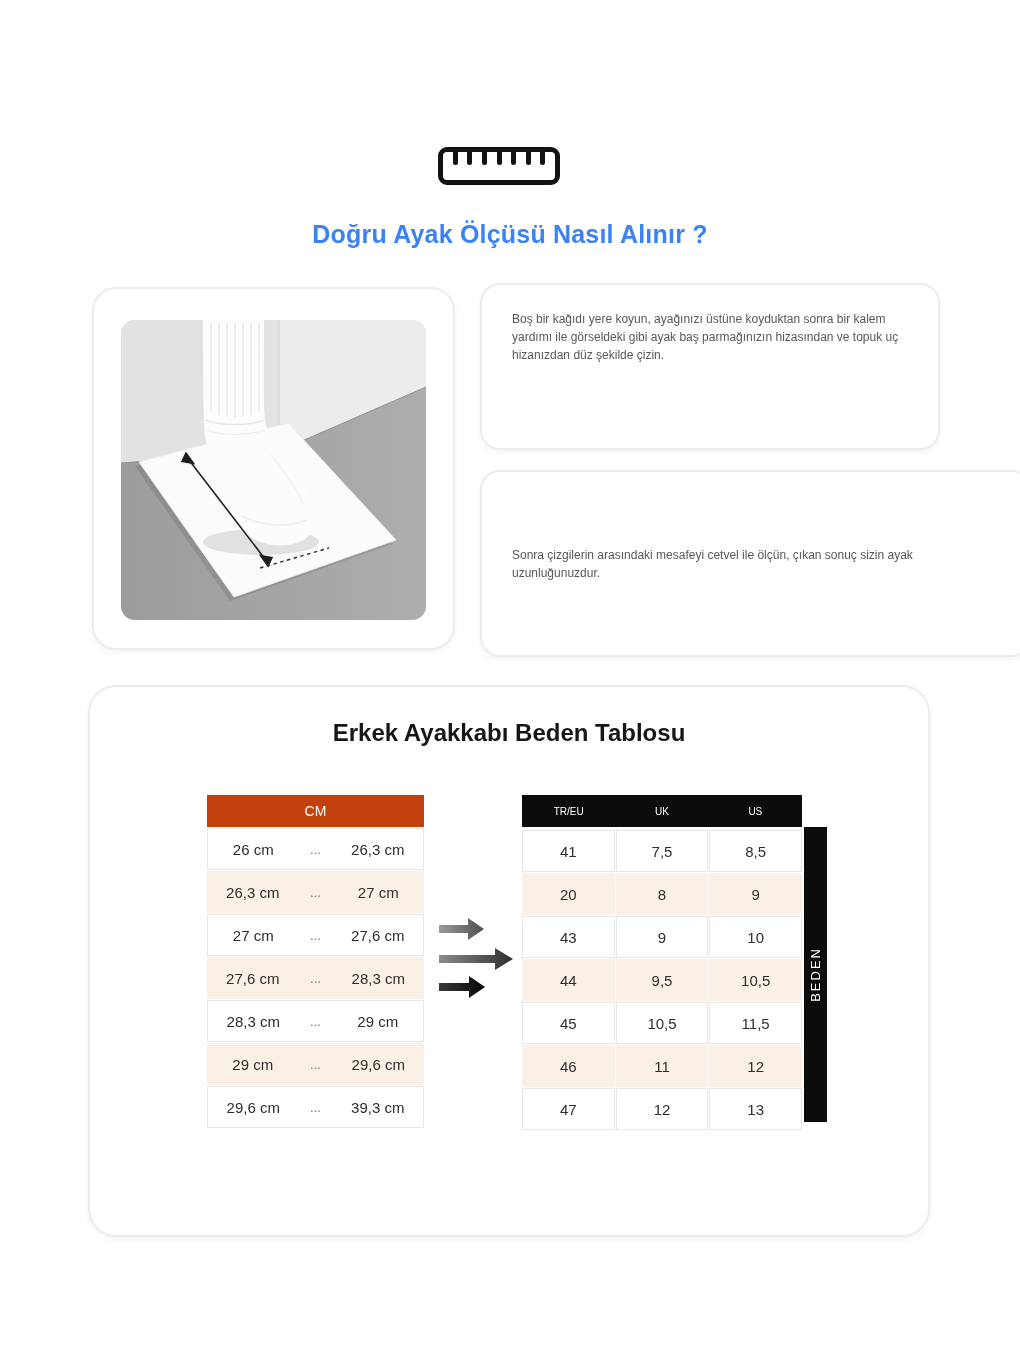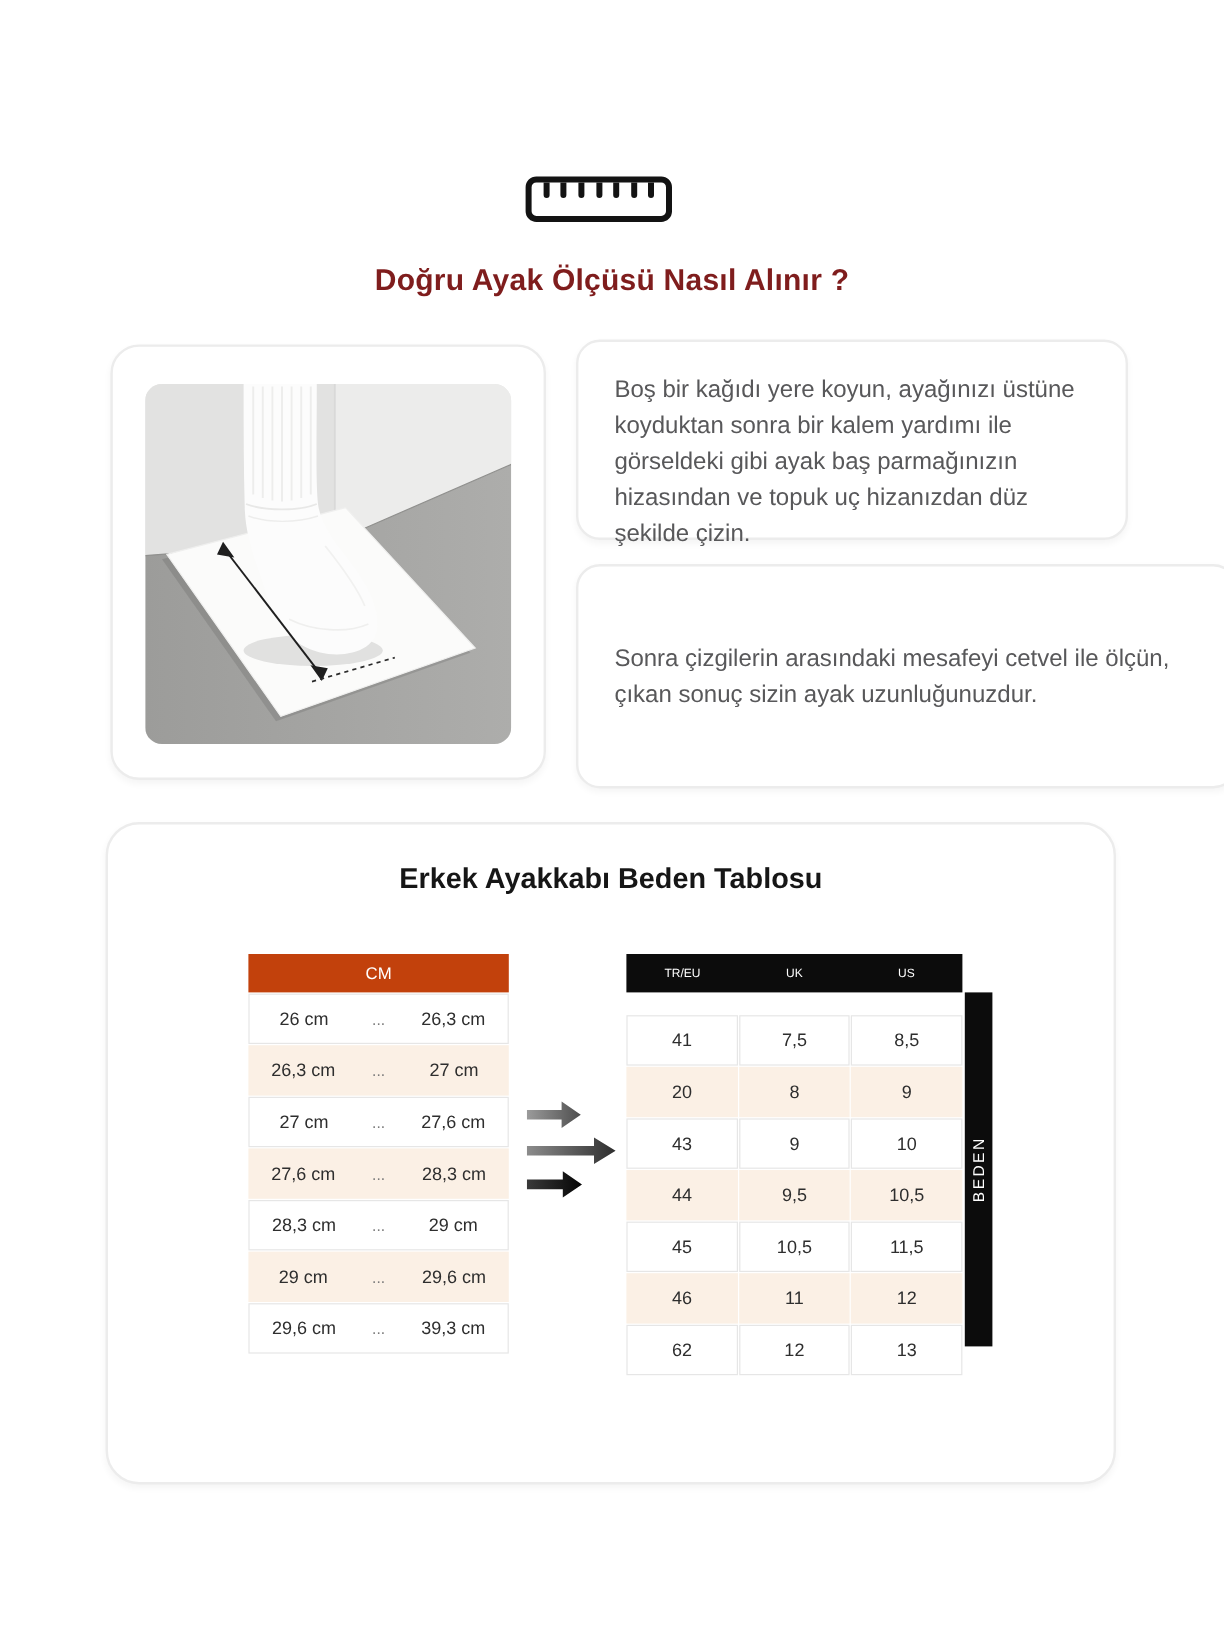--- a/index.html
+++ b/index.html
@@ -10,35 +10,35 @@
   }
   
   .ruler {
     position:absolute; left:438px; top:147px; width:122px; height:38px;
     border:5px solid #131313; border-radius:9px;
     display:flex; justify-content:space-evenly; align-items:flex-start;
   }
   .ruler .tick { width:5px; height:13px; background:#131313; border-radius:0 0 2.5px 2.5px; }
   .page-title {
     position:absolute; left:0; top:220px; width:1020px; text-align:center;
-    font-size:25px; font-weight:bold; color:#7f1d1d; letter-spacing:.2px;
+    font-size:25px; font-weight:bold; color:#3b82f6; letter-spacing:.2px;
   }
   
   .card {
     position:absolute; background:#fff; border:2px solid #ECECEC;
     box-shadow:0 3px 6px rgba(0,0,0,.045);
   }
   .photo-card { left:92px; top:287px; width:363px; height:363px; border-radius:24px; }
   .photo-frame {
     position:absolute; left:27px; top:31px; width:305px; height:300px;
     border-radius:14px; overflow:hidden; background:#E7E7E6;
   }
   .instr-card-1 { left:480px; top:283px; width:460px; height:167px; border-radius:20px; padding:25px 30px 0 30px; }
   .instr-card-2 { left:480px; top:470px; width:551px; height:187px; border-radius:20px; padding:0 30px; display:flex; align-items:center; }
-  .instr-text { font-size:20px; line-height:1.5; color:#58585A; }
+  .instr-text { font-size:12px; line-height:1.5; color:#58585A; }
   
   .size-card { left:88px; top:685px; width:842px; height:552px; border-radius:28px; }
   .section-title {
     position:absolute; left:0; top:32px; width:100%; text-align:center;
     font-size:24px; font-weight:bold; color:#161616;
   }
   .tbl-header {
     background:#c2410c; color:#fff; font-size:14px; height:32px;
     display:flex; align-items:center; justify-content:center;
   }
@@ -47,21 +47,21 @@
   .cm-row {
     height:42px; display:grid; grid-template-columns:1fr 34px 1fr;
     align-items:center; text-align:center; font-size:15px; color:#2E2E2E; font-weight:500;
   }
   .cm-row .dots { color:#7a7a7a; font-size:13px; }
   .row-white { background:#fff; border:1px solid #E6E6E6; }
   .row-alt { background:#FBF0E5; }
   .size-table { position:absolute; left:432px; top:108px; width:280px; }
   .size-head { display:grid; grid-template-columns:1fr 1fr 1fr; background:#0C0C0C; height:32px; }
   .size-head div { color:#fff; font-size:10px; display:flex; align-items:center; justify-content:center; }
-  .size-grid { display:grid; grid-template-columns:1fr 1fr 1fr; gap:1px; margin-top:19px; }
+  .size-grid { display:grid; grid-template-columns:1fr 1fr 1fr; gap:1px; margin-top:3px; }
   .size-cell {
     height:42px; display:flex; align-items:center; justify-content:center;
     font-size:15px; color:#2E2E2E; font-weight:500;
   }
   .cell-white { background:#fff; border:1px solid #E6E6E6; }
   .cell-alt { background:#FBF0E5; }
   .beden-bar {
     position:absolute; left:714px; top:140px; width:23px; height:295px; background:#0C0C0C;
     display:flex; align-items:center; justify-content:center;
   }
@@ -224,21 +224,21 @@
       <div class="size-cell cell-white">10</div>
       <div class="size-cell cell-alt">44</div>
       <div class="size-cell cell-alt">9,5</div>
       <div class="size-cell cell-alt">10,5</div>
       <div class="size-cell cell-white">45</div>
       <div class="size-cell cell-white">10,5</div>
       <div class="size-cell cell-white">11,5</div>
       <div class="size-cell cell-alt">46</div>
       <div class="size-cell cell-alt">11</div>
       <div class="size-cell cell-alt">12</div>
-      <div class="size-cell cell-white">62</div>
+      <div class="size-cell cell-white">47</div>
       <div class="size-cell cell-white">12</div>
       <div class="size-cell cell-white">13</div>
     </div>
   </div>
 
   <div class="beden-bar">
     <span>BEDEN</span>
   </div>
 </div>
 

